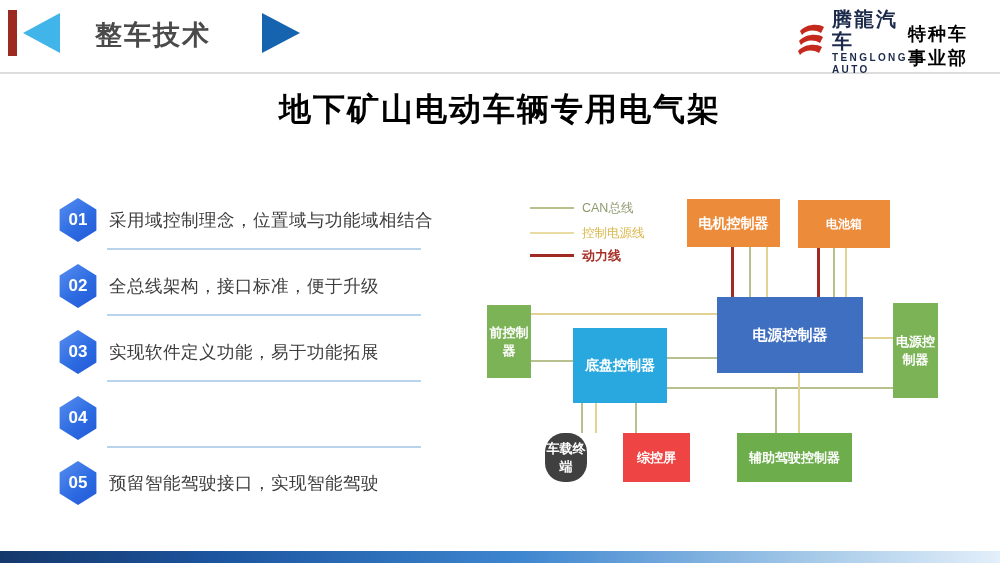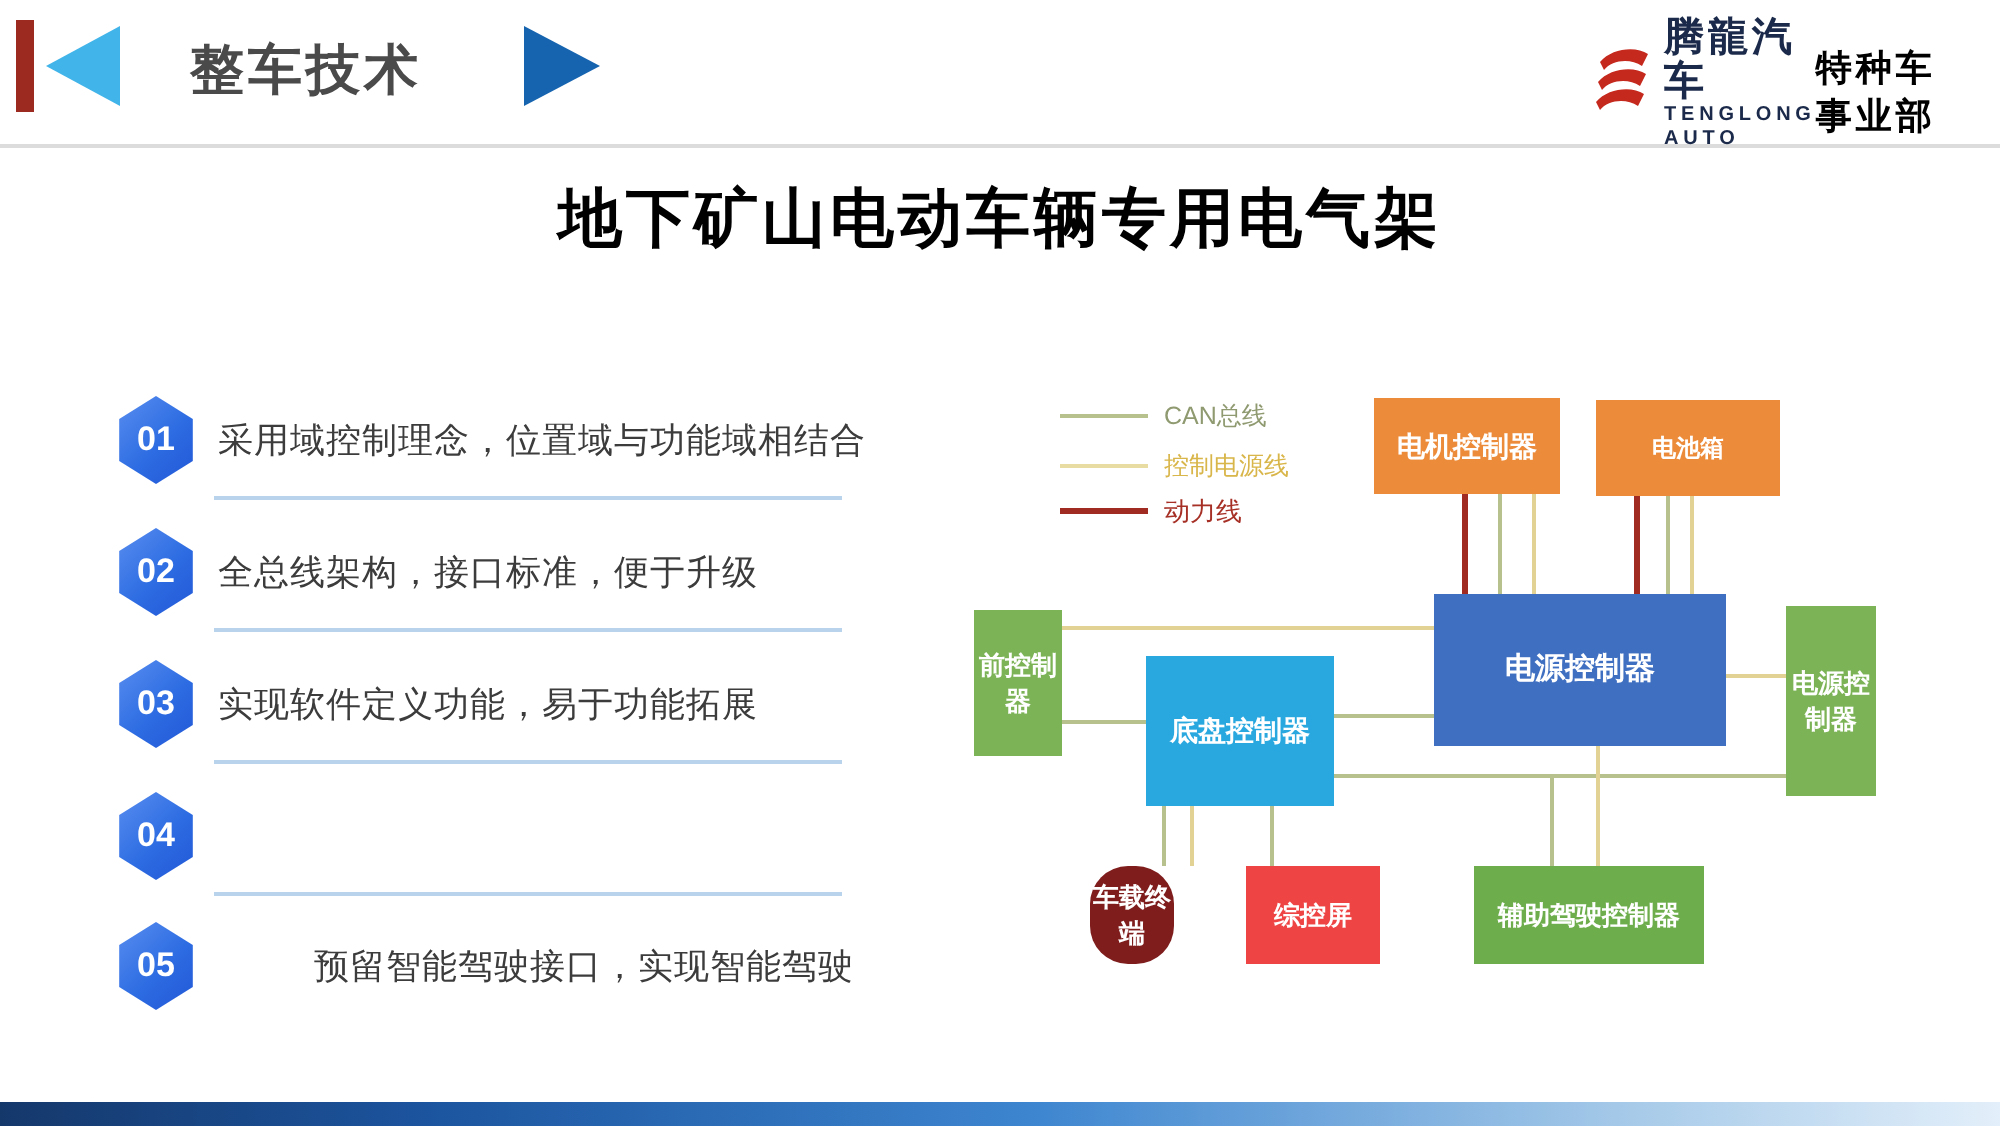--- a/index.html
+++ b/index.html
@@ -34,34 +34,34 @@
 
   
   .feature{position:absolute;left:58px;width:420px;height:44px;display:flex;align-items:center;}
   .hex-badge{width:40px;height:44px;flex:0 0 40px;
     background:linear-gradient(135deg,#5a8ff0 0%,#2d6ce2 55%,#2257d6 100%);
     clip-path:polygon(50% 0,96% 26%,96% 74%,50% 100%,4% 74%,4% 26%);
     display:flex;align-items:center;justify-content:center;
     color:#fff;font-size:17px;font-weight:bold;}
   .feature-text{margin-left:11px;font-size:17.5px;color:#3c3c3c;letter-spacing:0.5px;white-space:nowrap;}
   #feature-1{top:198px;} #feature-2{top:264px;} #feature-3{top:330px;}
-  #feature-4{top:396px;} #feature-5{top:461px;gap:48px;}
+  #feature-4{top:396px;} #feature-5{top:461px;}
   .feature-divider{position:absolute;left:107px;width:314px;height:2px;background:#b9d3ec;}
   #divider-1{top:248px;} #divider-2{top:314px;} #divider-3{top:380px;} #divider-4{top:446px;}
 
   
   .node{position:absolute;display:flex;align-items:center;justify-content:center;
     color:#fff;font-weight:bold;text-align:center;line-height:1.35;}
   #node-motor{left:687px;top:199px;width:93px;height:48px;background:#ec8b3a;font-size:14px;}
   #node-battery{left:798px;top:200px;width:92px;height:48px;background:#ec8b3a;font-size:12px;}
   #node-front{left:487px;top:305px;width:44px;height:73px;background:#7cb356;font-size:13px;}
   #node-power{left:717px;top:297px;width:146px;height:76px;background:#3f6fc1;font-size:15px;}
   #node-rear{left:893px;top:303px;width:45px;height:95px;background:#7cb356;font-size:13px;}
   #node-chassis{left:573px;top:328px;width:94px;height:75px;background:#29a8e0;font-size:14px;}
-  #node-terminal{left:545px;top:433px;width:42px;height:49px;background:#7f1d1d;font-size:13px;border-radius:19px;}
+  #node-terminal{left:545px;top:433px;width:42px;height:49px;background:#404040;font-size:13px;border-radius:19px;}
   #node-screen{left:623px;top:433px;width:67px;height:49px;background:#ef4444;font-size:13px;}
   #node-adas{left:737px;top:433px;width:115px;height:49px;background:#6dad4c;font-size:13px;}
 
   .line{position:absolute;}
   .can{background:#b6c18e;} .pwr{background:#e2d395;} .hv{background:#9f2b23;}
   
   #hv-1{left:731px;top:247px;width:3px;height:50px;}
   #hv-2{left:817px;top:248px;width:3px;height:49px;}
   
   #v-can-1{left:749px;top:247px;width:2px;height:50px;}
@@ -82,21 +82,21 @@
   #v-pwr-4{left:798px;top:373px;width:2px;height:60px;}
 
   
   .legend-swatch{position:absolute;left:530px;width:44px;}
   #legend-can-line{top:207px;height:2px;background:#b6c18e;}
   #legend-pwr-line{top:232px;height:2px;background:#e8dca2;}
   #legend-hv-line{top:254px;height:3px;background:#9f2b23;}
   .legend-label{position:absolute;left:582px;white-space:nowrap;}
   #legend-can-label{top:200px;font-size:12.5px;color:#8f9a70;}
   #legend-pwr-label{top:225px;font-size:12.5px;color:#d9b64a;}
-  #legend-hv-label{top:247px;font-size:13px;color:#a63026;font-weight:normal;}
+  #legend-hv-label{top:247px;font-size:13px;color:#a63026;font-weight:bold;}
 
   
   #footer-bar{left:0;top:551px;width:1000px;height:12px;
     background:linear-gradient(90deg,#15386b 0%,#1c55a0 22%,#3e86d0 52%,#a8cbe9 82%,#e3effa 100%);}
 </style>
 </head>
 <body>
 
 <div id="accent-bar" class="abs"></div>
 <div id="tri-left" class="abs"></div>

